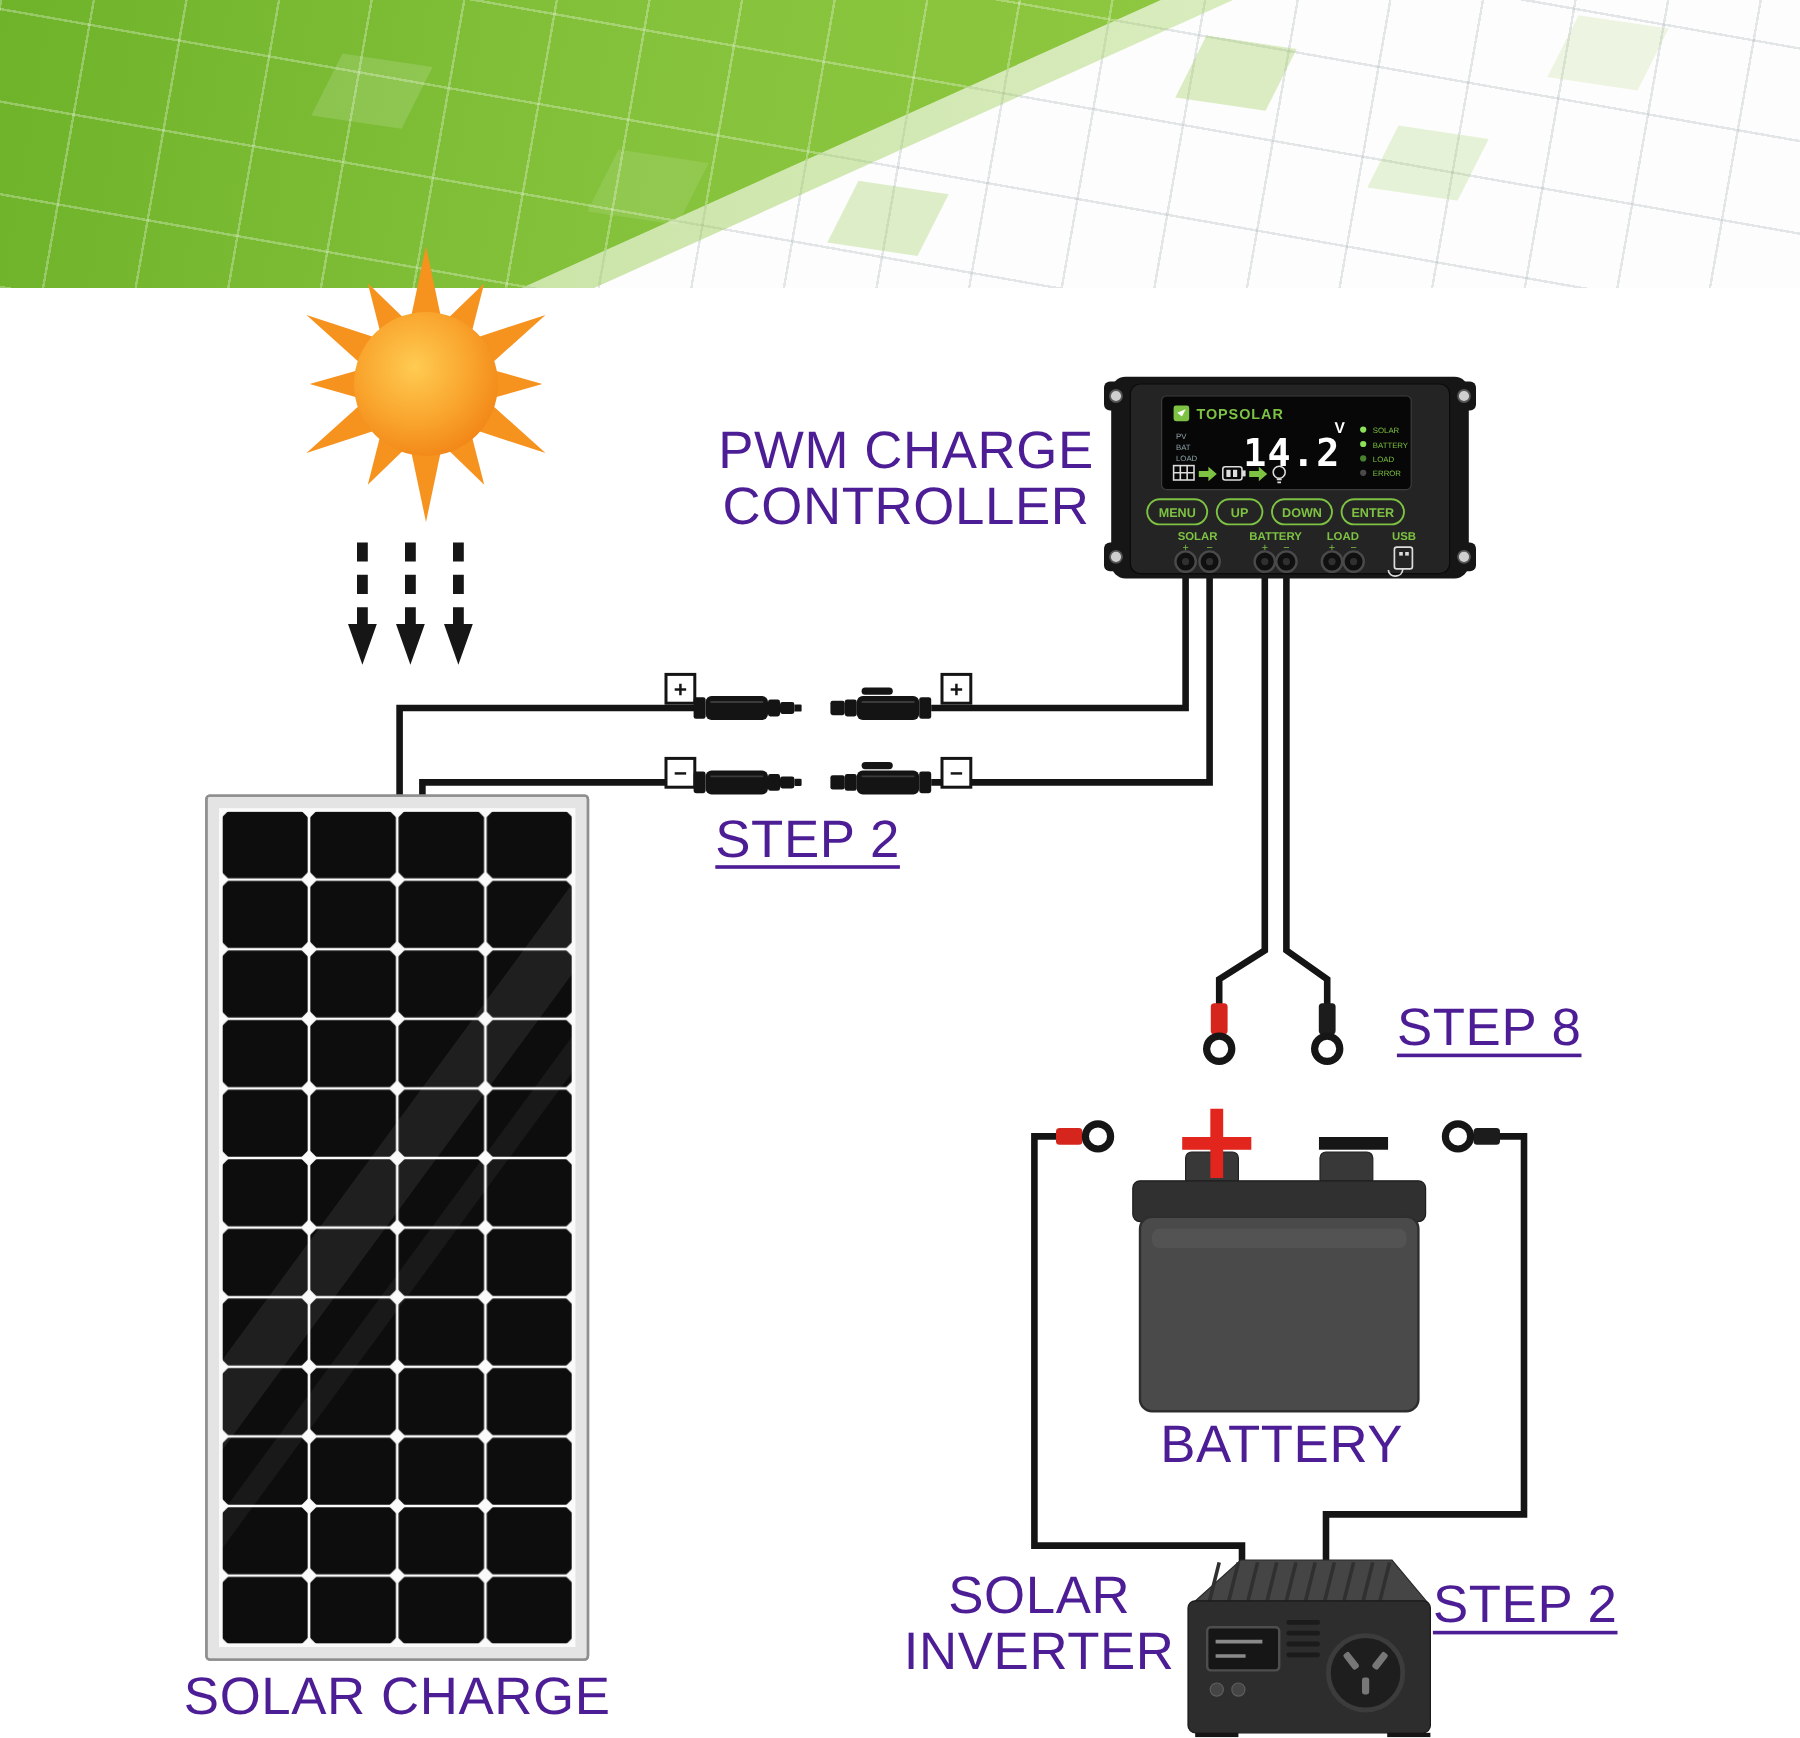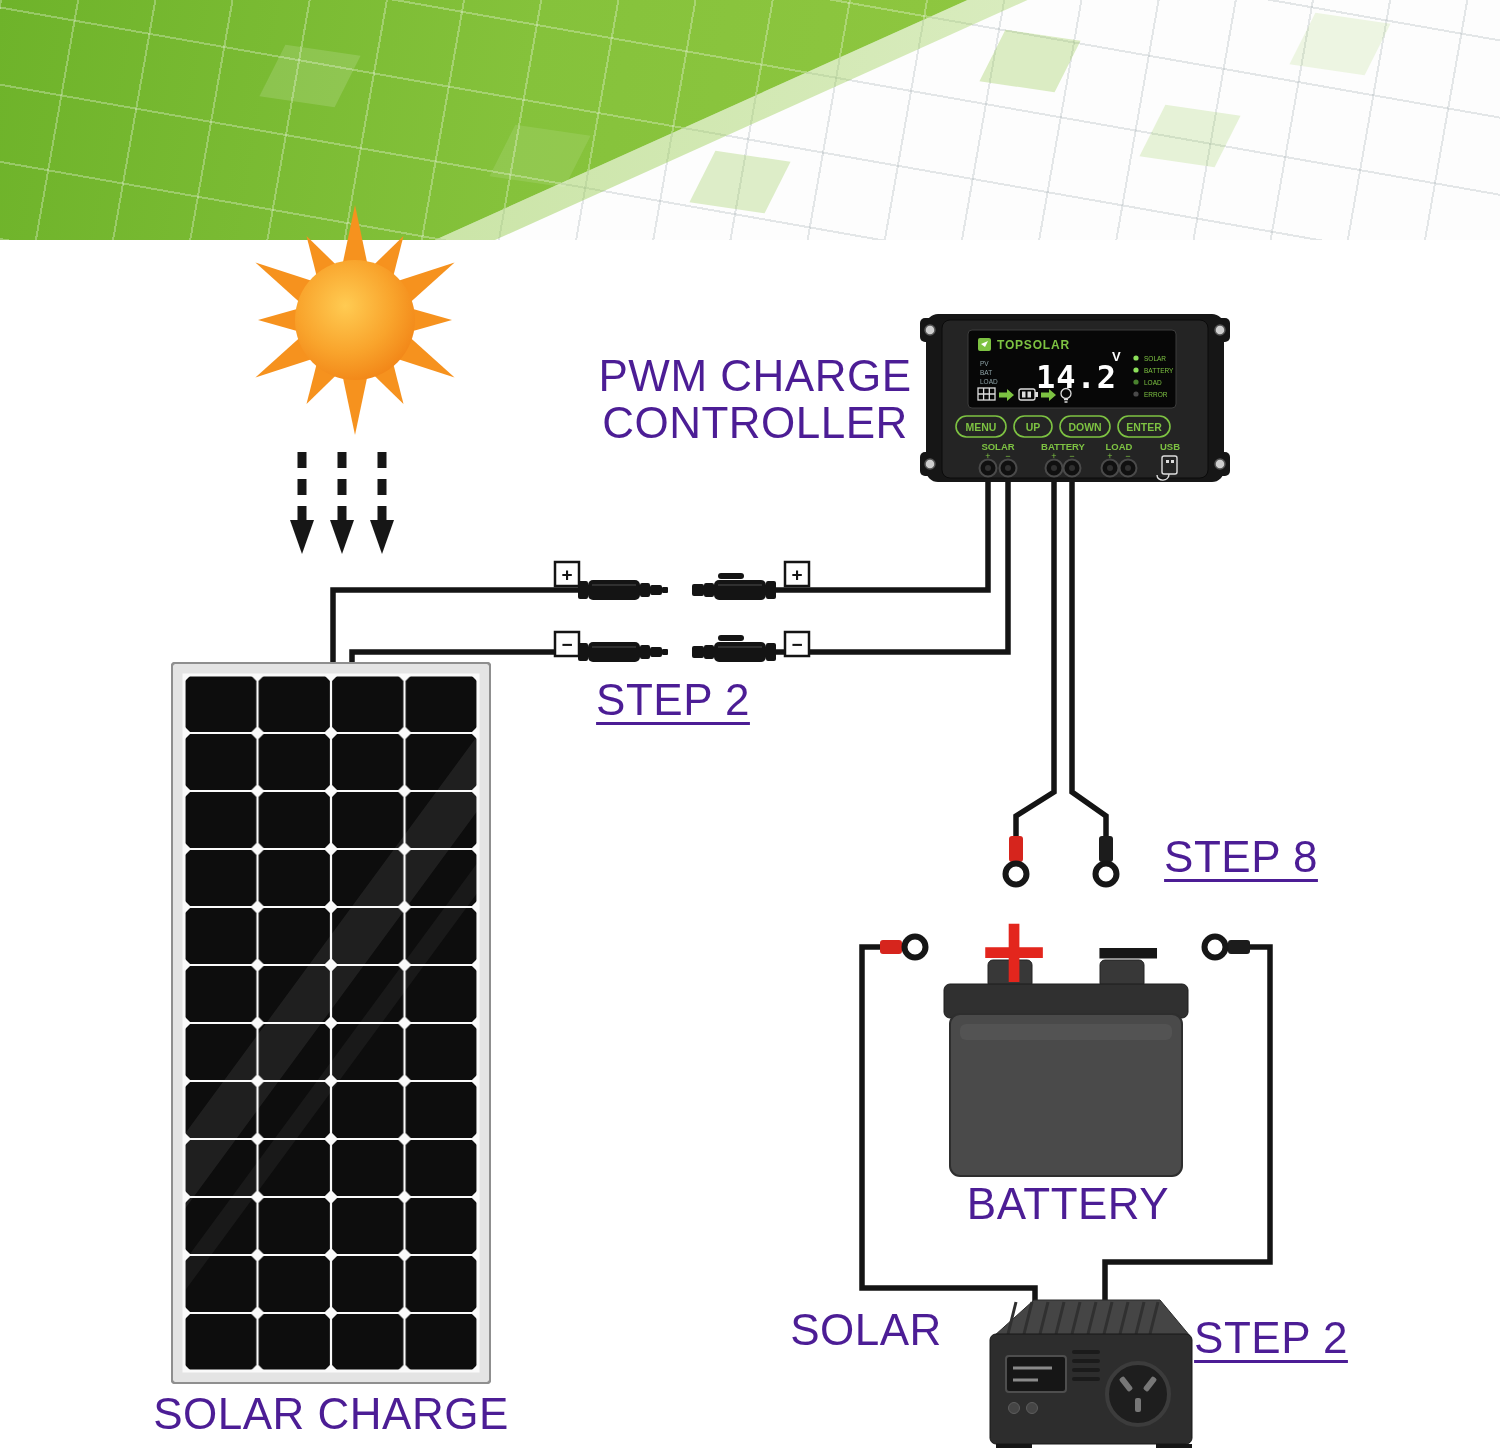--- a/index.html
+++ b/index.html
@@ -347,16 +347,17 @@
   <div class="h" id="h-pwm">
     <div>PWM CHARGE</div>
     <div>CONTROLLER</div>
   </div>
   <div class="h step" id="h-step2">STEP 2</div>
   <div class="h step" id="h-step1">STEP 8</div>
   <div class="h" id="h-solar">SOLAR CHARGE</div>
   <div class="h" id="h-batt">BATTERY</div>
   <div class="h" id="h-inv">
     <div>SOLAR</div>
+    <div>INVERTER</div>
   </div>
   <div class="h step" id="h-step3">STEP 2</div>
 
 </div>
 
 </body></html>

